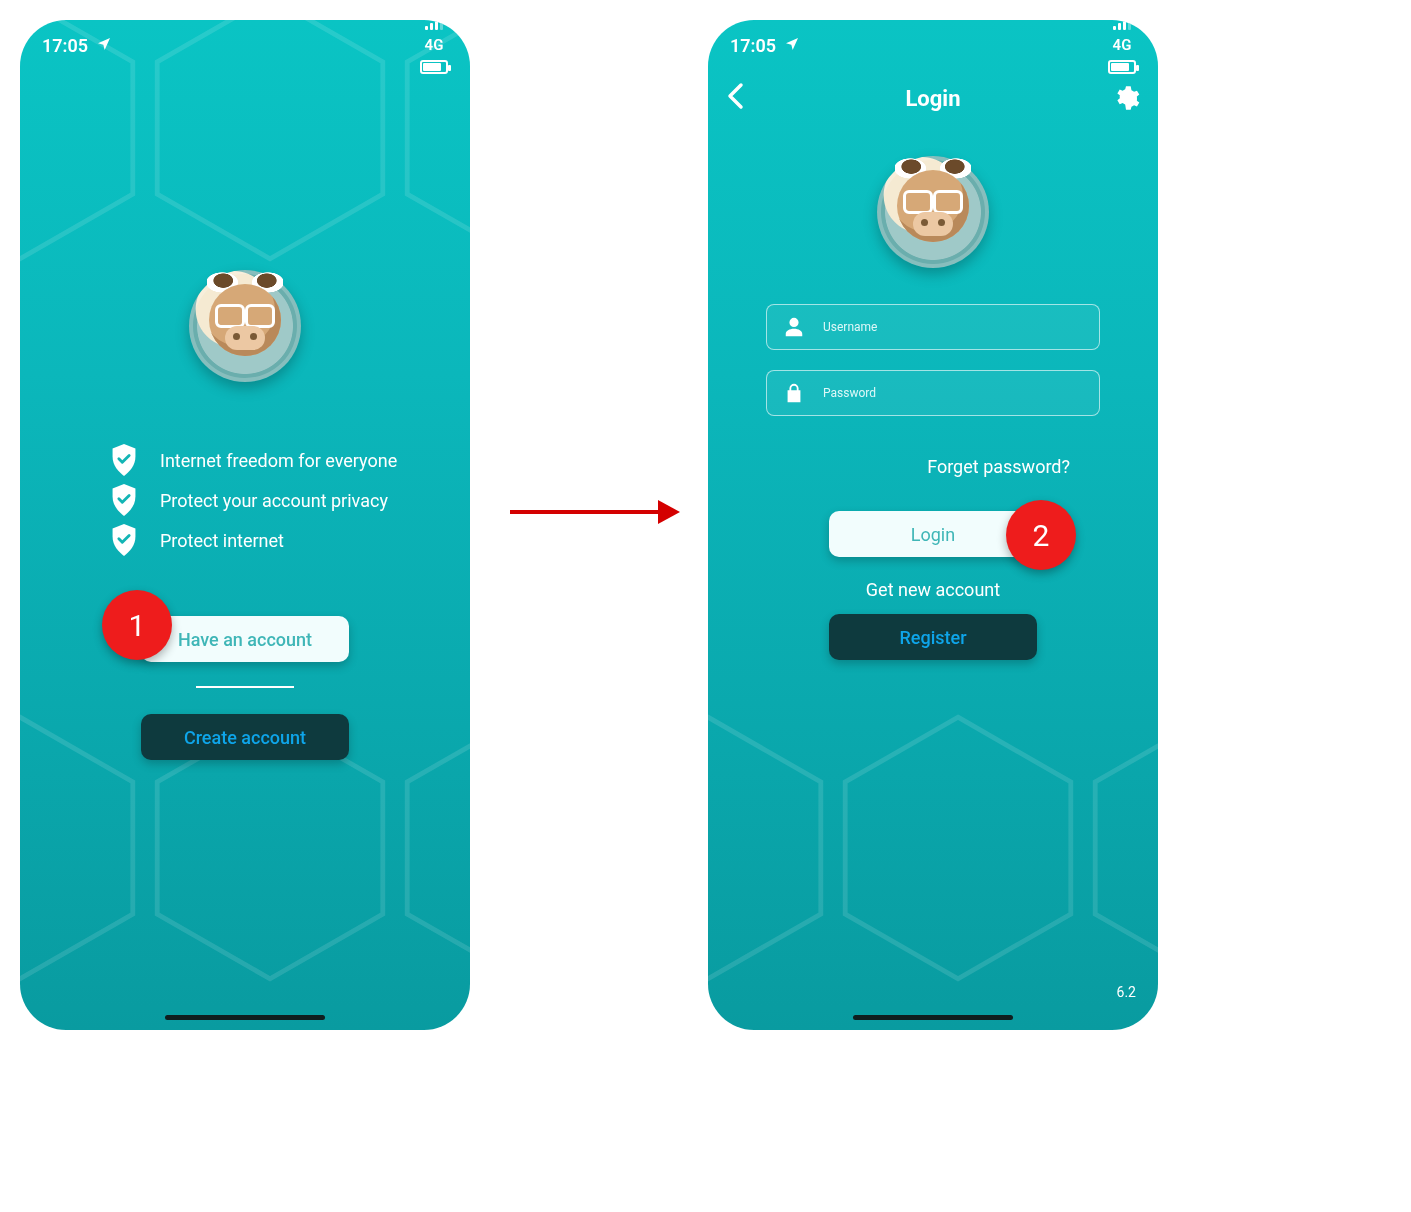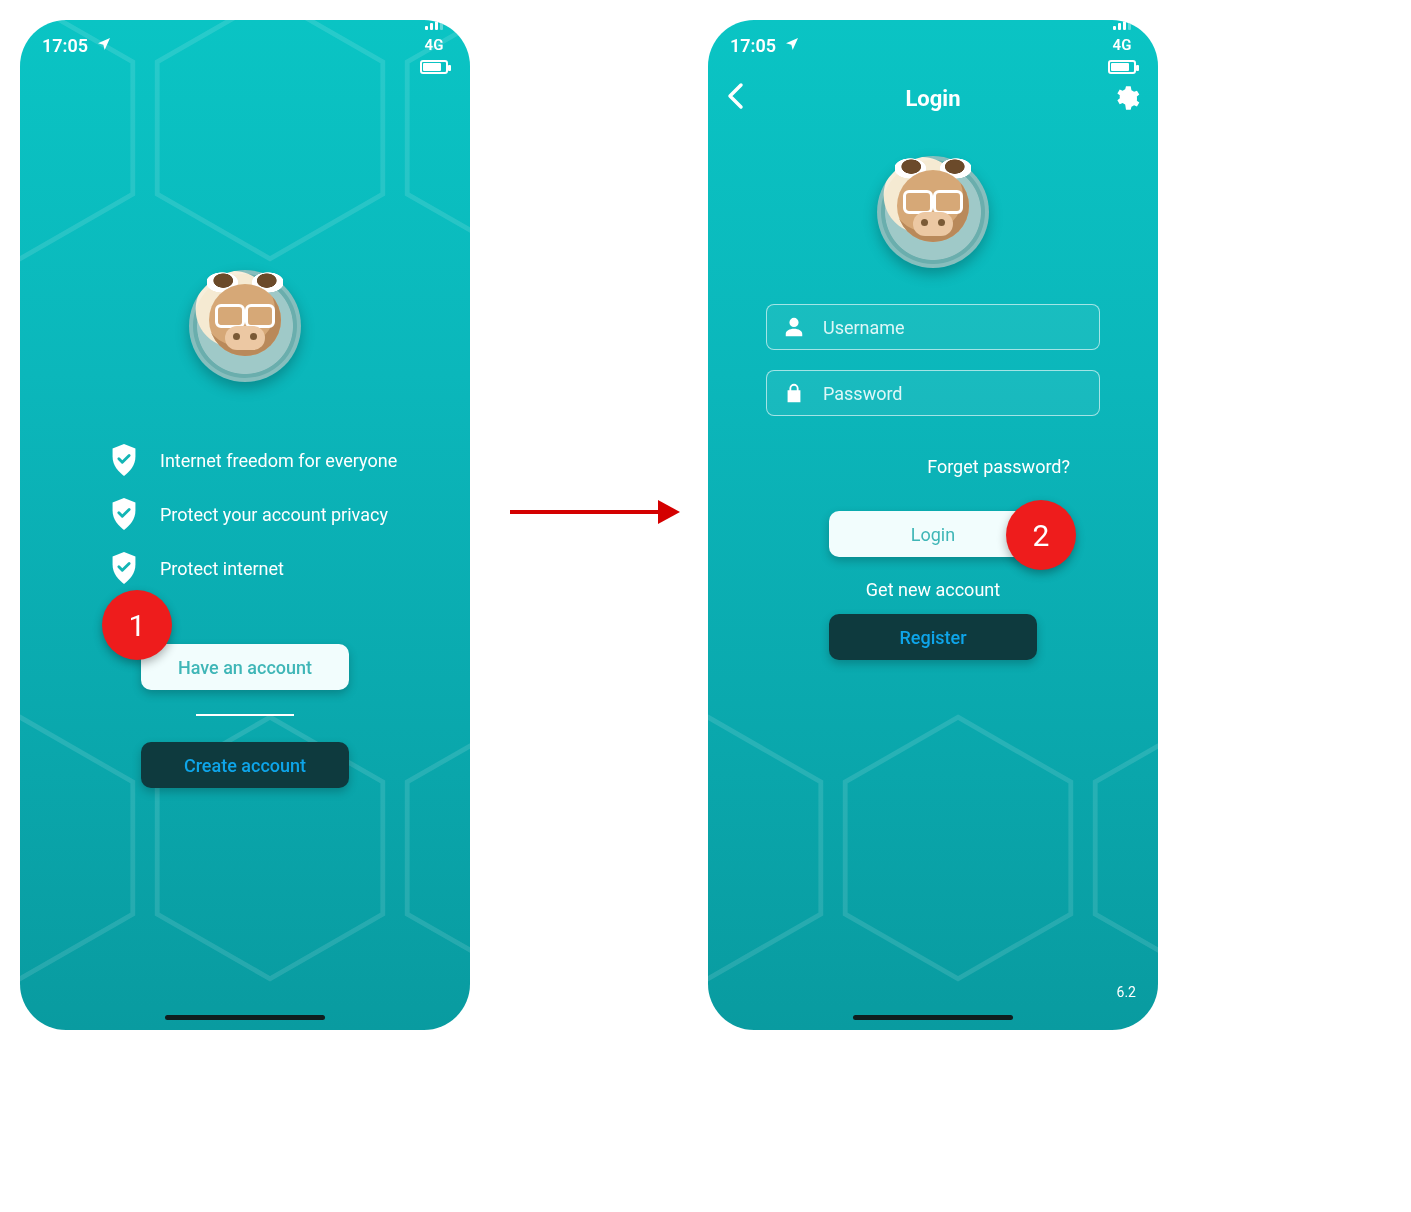--- a/index.html
+++ b/index.html
@@ -106,21 +106,21 @@
   .logo .nose{
     position:absolute; top:56px; left:50%; transform:translateX(-50%);
     width:40px; height:24px; background:#ecc8a3; border-radius:20px;
   }
   .logo .nose::before,.logo .nose::after{
     content:""; position:absolute; width:7px; height:7px; background:#7a5a36; border-radius:50%; top:7px;
   }
   .logo .nose::before{left:8px;} .logo .nose::after{right:8px;}
 
   
-  .features { margin-top:62px; padding-left:60px; display:flex; flex-direction:column; gap:22px;justify-content:flex-end; }
+  .features { margin-top:62px; padding-left:60px; display:flex; flex-direction:column; gap:8px;justify-content:flex-end; }
   .feature { display:flex; align-items:center; gap:22px; font-size:18px; }
   .shield-icon svg{ width:28px; height:32px; display:block; fill:#fff; }
 
   
   .btn {
     width:208px; height:46px; border-radius:10px; display:flex; align-items:center; justify-content:center;
     font-size:18px; margin:0 auto; cursor:pointer; user-select:none;
     box-shadow: 0 4px 10px rgba(0,0,0,.22);
   }
   .btn-light { background:#f2fdfd; color:#3fb6b7; font-weight:500;}
@@ -132,21 +132,21 @@
   .version { position:absolute; bottom:30px; right:22px; font-size:14px; }
 
   .home-indicator { position:absolute; bottom:10px; left:50%; transform:translateX(-50%); width:160px; height:5px; border-radius:3px; background:#111; opacity:.9; }
 
   
   .input-field {
     width:334px; height:46px; margin:0 auto; border:1px solid rgba(255,255,255,.6);
     border-radius:8px; display:flex; align-items:center; gap:18px; padding:0 16px;
     background:rgba(255,255,255,.06);
   }
-  .input-field .ph { color:#e8fbfb; font-size:18px; opacity:.95;}
+  .input-field .ph { color:#e8fbfb; font-size:12px; opacity:.95;}
   .input-icon svg{ width:22px; height:22px; fill:#fff; display:block;}
   .forgot { text-align:right; padding-right:58px; margin-top:40px; font-size:18px; }
   .get-new { text-align:center; margin: 22px 0 14px; font-size:18px;}
 
   
   .badge {
     position:absolute; width:70px; height:70px; border-radius:50%; background:#ee1c1c;
     color:#fff; font-size:30px; display:flex; align-items:center; justify-content:center;
     box-shadow:0 4px 10px rgba(0,0,0,.3); z-index:5;
   }

